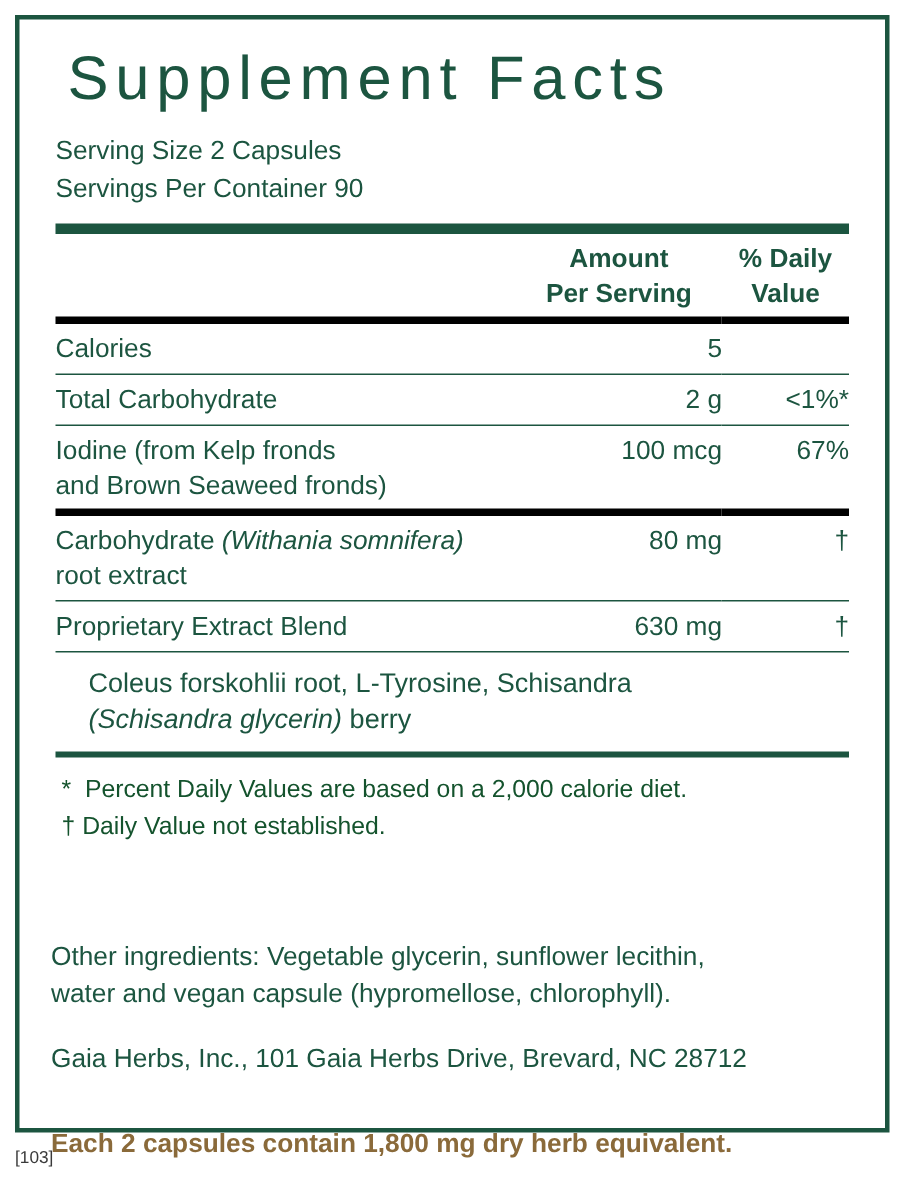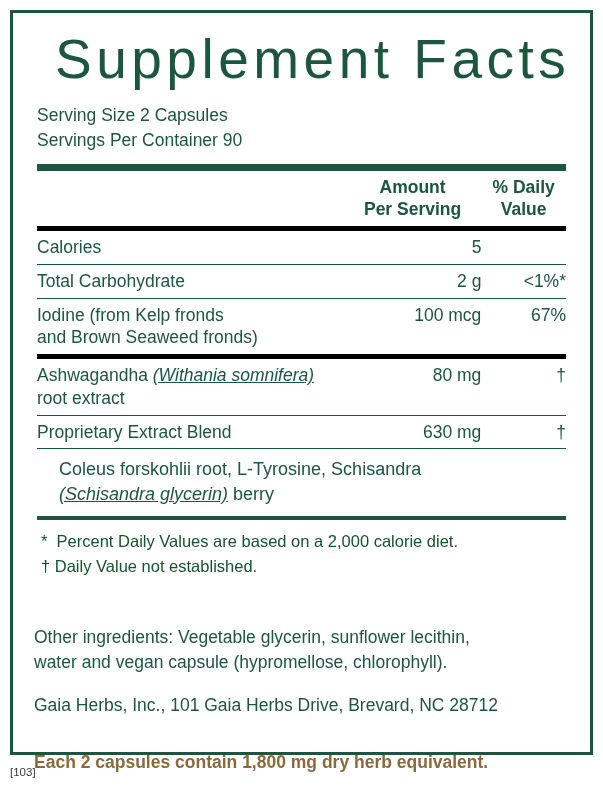--- a/index.html
+++ b/index.html
@@ -19,26 +19,26 @@
     position: absolute;
     left: 10px;
     top: 10px;
     width: 583px;
     height: 745px;
     border: 3px solid #1c5540;
     box-sizing: border-box;
     padding: 14px 24px 0 24px;
   }
   .title {
-    font-size: 55px;
+    font-size: 41px;
     letter-spacing: 4.5px;
     color: #1c5540;
     font-weight: 400;
     line-height: 1.05;
-    margin: 4px 0 14px 18px;
+    margin: 4px 0 14px 8px;
     white-space: nowrap;
   }
   .serving-line {
     font-size: 17.5px;
     color: #1c5540;
     line-height: 1.45;
   }
   .rule-thick {
     border-top: 7px solid #1c5540;
     margin-top: 10px;
@@ -71,21 +71,21 @@
     text-align: center;
   }
   .hdr .amt, .hdr .dv { font-weight: 700; }
   .row-border td {
     border-top: 1.5px solid #1c5540;
     margin-top: 28px;
   }
   .row-thickborder td {
     border-top: 5px solid #000000;
   }
-  .italic { font-style: italic; text-decoration: underline; }
+  .italic { font-style: italic; }
   .blend-detail {
     font-size: 18px;
     color: #1c5540;
     line-height: 1.35;
     padding: 8px 0 10px 22px;
   }
   .footnotes {
     font-size: 16.5px;
     color: #14532d;
     line-height: 1.5;
@@ -164,21 +164,21 @@
       <td class="name">
         <span>Iodine (from Kelp fronds</span>
         <div>and Brown Seaweed fronds)</div>
       </td>
       <td class="amt">100 mcg</td>
       <td class="dv">67%</td>
     </tr>
 
     <tr class="row-thickborder">
       <td class="name">
-        <span>Ashwagandha </span><span class="italic">(Withania somnifera)</span>
+        <span>Carbohydrate </span><span class="italic">(Withania somnifera)</span>
         <div>root extract</div>
       </td>
       <td class="amt">80 mg</td>
       <td class="dv">†</td>
     </tr>
 
     <tr class="row-border">
       <td class="name">
         <span>Proprietary Extract Blend</span>
       </td>

